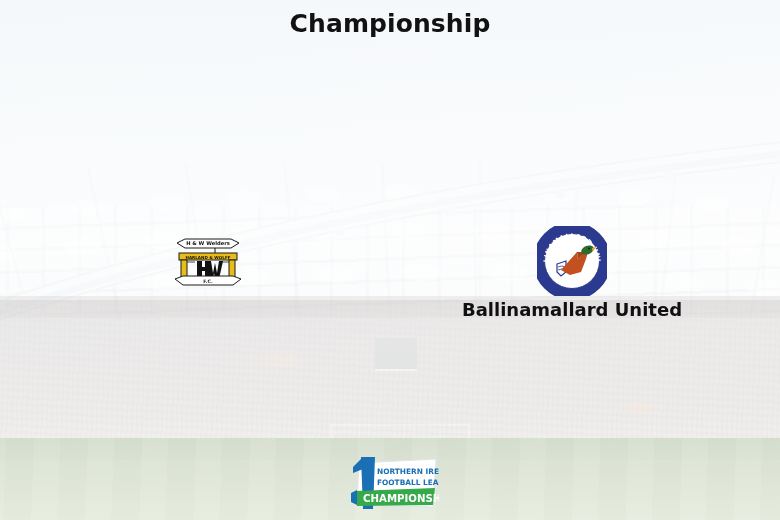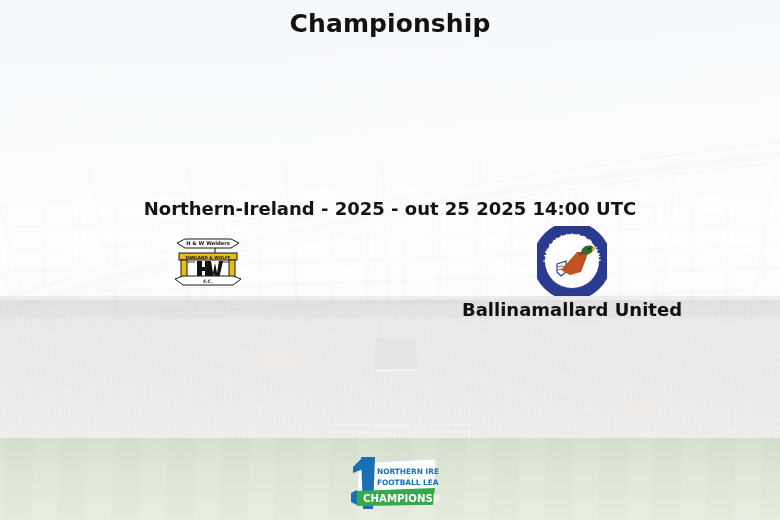--- a/index.html
+++ b/index.html
@@ -259,21 +259,20 @@
   <div class="bg-scoreboard"></div>
   <div class="bg-goal"></div>
   <div class="bg-pitch"></div>
 
   <div class="bg-layer bg-haze"></div>
 
   <div class="content">
 
     <div class="title">Championship</div>
 
-    <div class="meta">Northern-Ireland - 2025 - out 25 2025 14:00 UTC</div>
 
     <div class="teams">
 
       <div class="team">
         <div class="crest-wrap">
           <svg width="74" height="57" viewBox="0 0 74 57">
 
             <path d="M6 10 L14 6 L60 6 L68 10 L60 15 L14 15 Z" fill="#ffffff" stroke="#1a1a1a" stroke-width="1"></path>
             <text x="37" y="12.4" font-family="'DejaVu Sans',sans-serif" font-size="5.2" font-weight="bold" fill="#111" text-anchor="middle">H &amp; W Welders</text>
 

